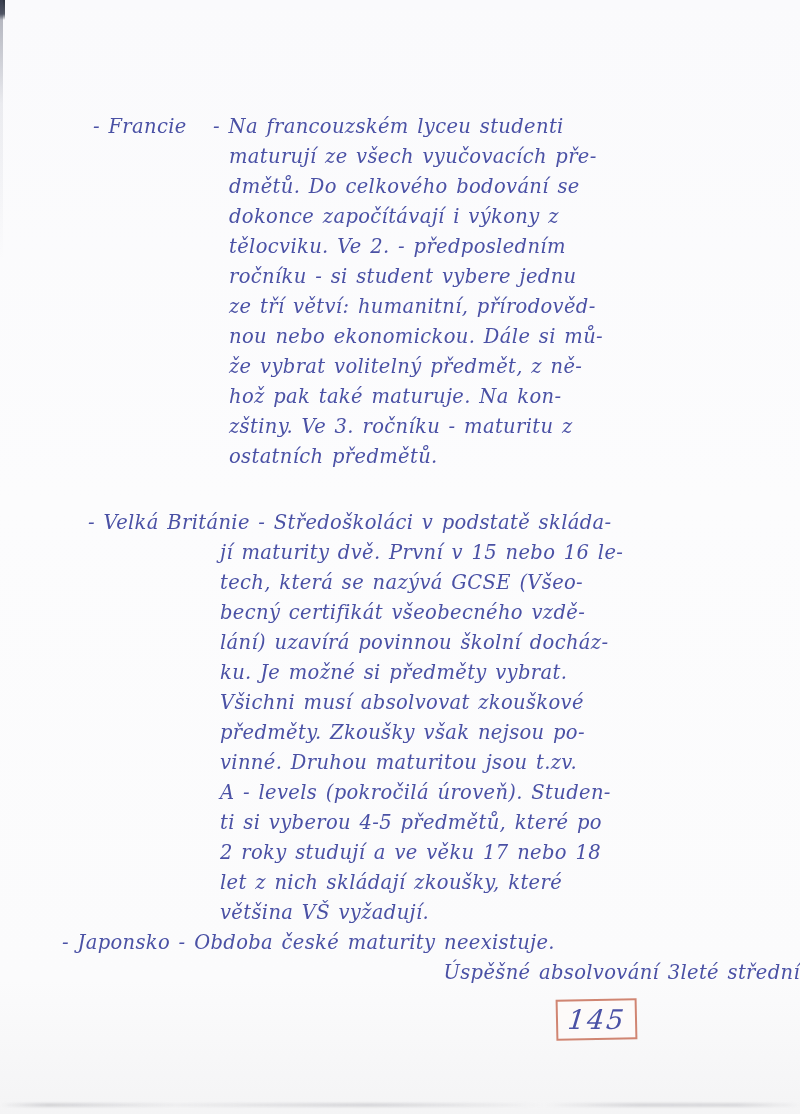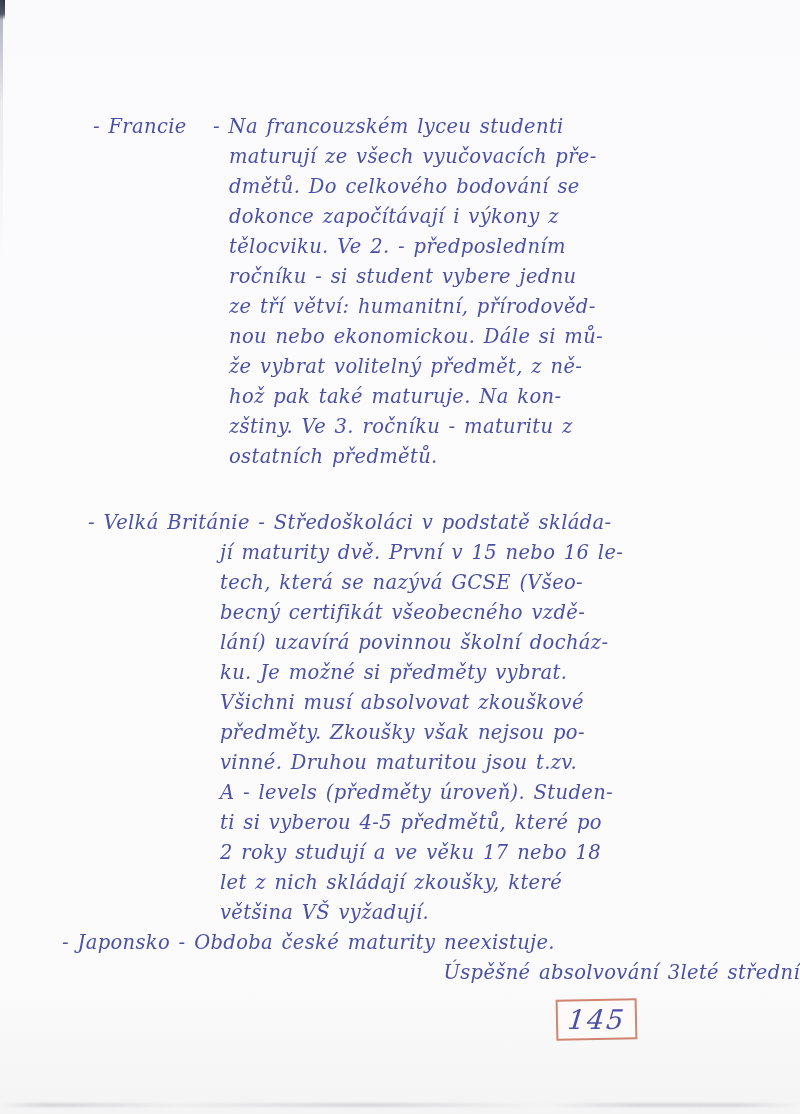--- a/index.html
+++ b/index.html
@@ -119,21 +119,21 @@
     <div class="line first-line"><span class="country">- Velká Británie - </span><span>Středoškoláci v podstatě skláda-</span></div>
     <div class="lines cont">
         <div class="line">jí maturity dvě. První v 15 nebo 16 le-</div>
         <div class="line">tech, která se nazývá GCSE (Všeo-</div>
         <div class="line">becný certifikát všeobecného vzdě-</div>
         <div class="line">lání) uzavírá povinnou školní docház-</div>
         <div class="line">ku. Je možné si předměty vybrat.</div>
         <div class="line">Všichni musí absolvovat zkouškové</div>
         <div class="line">předměty. Zkoušky však nejsou po-</div>
         <div class="line">vinné. Druhou maturitou jsou t.zv.</div>
-        <div class="line">A - levels (předměty úroveň). Studen-</div>
+        <div class="line">A - levels (pokročilá úroveň). Studen-</div>
         <div class="line">ti si vyberou 4-5 předmětů, které po</div>
         <div class="line">2 roky studují a ve věku 17 nebo 18</div>
         <div class="line">let z nich skládají zkoušky, které</div>
         <div class="line">většina VŠ vyžadují.</div>
       </div>
   </section>
 
   <section class="entry entry-japan">
     <div class="line first-line"><span class="country">- Japonsko - </span><span>Obdoba české maturity neexistuje.</span></div>
     <div class="lines cont">

